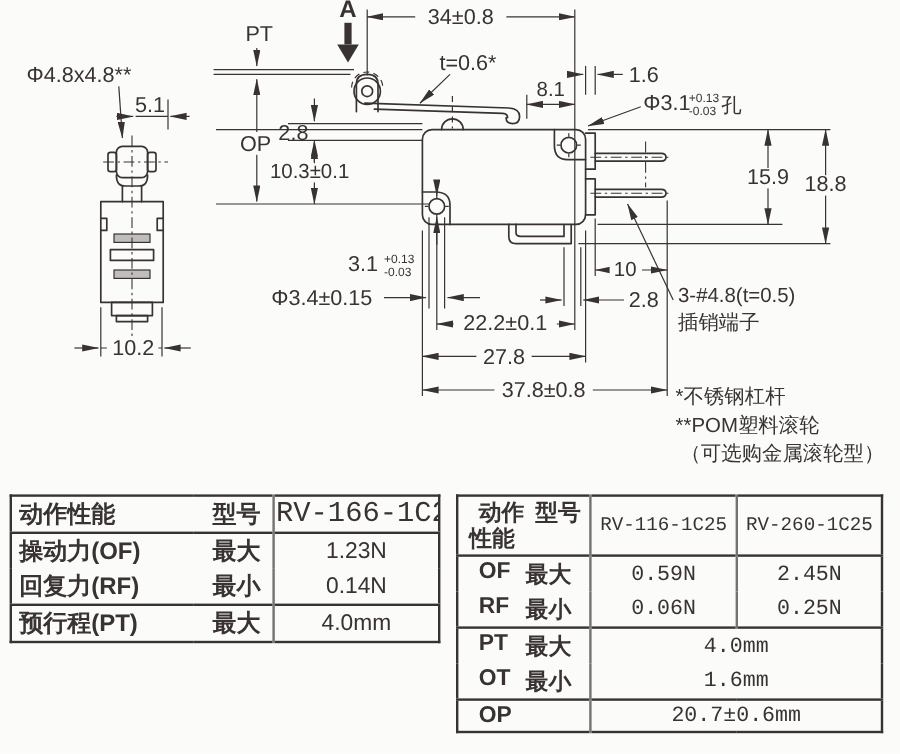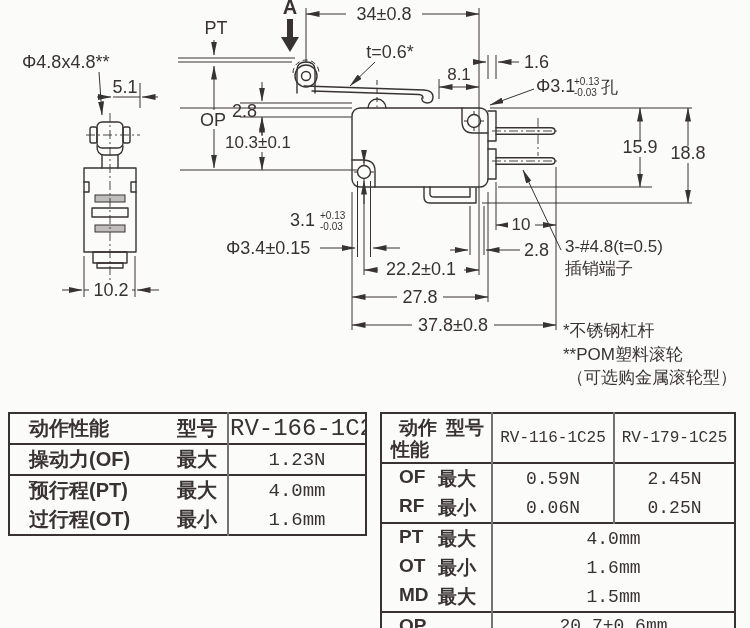--- a/index.html
+++ b/index.html
@@ -16,25 +16,25 @@
   .hatch{fill:#383332;fill-opacity:.3;stroke:#383332;stroke-width:1;}
   .t18{font-size:18px;} .t17{font-size:17px;} .t10{font-size:10px;}
   .t20{font-size:20px;} .bold{font-weight:bold;}
   .spec{position:absolute;border-collapse:collapse;table-layout:fixed;background:#fbfbfa;}
   .spec{border:2.5px solid #383332;}
   .spec td{border:0 solid #383332;overflow:hidden;white-space:nowrap;vertical-align:middle;}
   .spec tr.grp td{border-top:2px solid #383332;}
   .spec td.vr{border-right:2px solid #737373;}
   .cjk{font-weight:bold;font-size:20px;}
   .cjks{font-weight:bold;font-size:19px;}
-  .val{font-family:Liberation Mono, monospace;font-size:19px;text-align:center;}
+  .val{font-family:Liberation Sans, sans-serif;font-size:19px;text-align:center;}
   .val2{font-family:"Liberation Mono",monospace;font-size:18px;text-align:center;}
   .mdl{font-family:"Liberation Mono",monospace;font-size:24px;}
   .mdl2{font-family:"Liberation Mono",monospace;font-size:16px;text-align:center;}
-  td.lab{padding-left:19px;} td.qual{text-align:right;padding-right:10px;}
+  td.lab{padding-left:6px;} td.qual{text-align:right;padding-right:10px;}
   .hdr1{display:flex;justify-content:space-between;padding:1px 6px 0 16px;line-height:22px;}
 </style>
 </head>
 <body>
 
 <div id="page">
 
 <svg width="750" height="405" viewBox="0 0 750 405">
   <defs>
     <marker id="arw" viewBox="0 0 14 6" refX="13.5" refY="3" markerWidth="14" markerHeight="6" orient="auto-start-reverse" markerUnits="userSpaceOnUse">
@@ -214,29 +214,29 @@
         <tr style="height:26px">
     <td class="lab cjk">动作性能</td>
     <td class="qual cjk vr">型号</td>
     <td class="mdl">RV-166-1C25</td>
   </tr>
   <tr class="grp" style="height:27px">
     <td class="lab cjk">操动力(OF)</td>
     <td class="qual cjk vr">最大</td>
     <td class="val">1.23N</td>
   </tr>
+  <tr style="height:27px">
+    <td class="lab cjk">回复力(RF)</td>
+    <td class="qual cjk vr">最小</td>
+    <td class="val">0.14N</td>
+  </tr>
   <tr class="grp" style="height:28px">
     <td class="lab cjk">预行程(PT)</td>
     <td class="qual cjk vr">最大</td>
     <td class="val">4.0mm</td>
-  </tr>
-  <tr style="height:28px">
-    <td class="lab cjk">过行程(OT)</td>
-    <td class="qual cjk vr">最小</td>
-    <td class="val">1.6mm</td>
   </tr>
 </tbody>
     </table>
 
 
 <table class="spec" style="left:380px;top:412px;width:356px;">
   <colgroup>
         <col style="width:111px">
         <col style="width:122px">
         <col style="width:121px">
@@ -244,21 +244,21 @@
   <tbody>
         <tr style="height:50px">
     <td class="vr">
       <div class="hdr1">
         <span class="cjks">动作</span>
         <span class="cjks">型号</span>
       </div>
       <div class="cjks" style="padding-left:8px;line-height:22px;">性能</div>
     </td>
     <td class="mdl2 vr">RV-116-1C25</td>
-    <td class="mdl2">RV-179-1C25</td>
+    <td class="mdl2">RV-260-1C25</td>
   </tr>
   <tr class="grp" style="height:22px">
     <td class="vr">
       <div class="hdr1" style="line-height:normal;">
         <span class="cjks">OF</span>
         <span class="cjks" style="padding-right:8px;">最大</span>
       </div>
     </td>
     <td class="val2 vr">0.59N</td>
     <td class="val2">2.45N</td>
@@ -284,29 +284,20 @@
   </tr>
   <tr style="height:24px">
     <td class="vr">
       <div class="hdr1" style="line-height:normal;justify-content:space-between;">
         <span class="cjks">OT</span>
         <span class="cjks" style="padding-right:8px;">最小</span>
       </div>
     </td>
     <td class="val2" colspan="2">1.6mm</td>
   </tr>
-  <tr style="height:24px">
-    <td class="vr">
-      <div class="hdr1" style="line-height:normal;">
-        <span class="cjks">MD</span>
-        <span class="cjks" style="padding-right:8px;">最大</span>
-      </div>
-    </td>
-    <td class="val2" colspan="2">1.5mm</td>
-  </tr>
   <tr class="grp" style="height:27px">
     <td class="vr">
       <div class="hdr1" style="line-height:normal;">
         <span class="cjks">OP</span>
         <span class="cjks" style="padding-right:8px;"></span>
       </div>
     </td>
     <td class="val2" colspan="2">20.7±0.6mm</td>
   </tr>
 </tbody>

